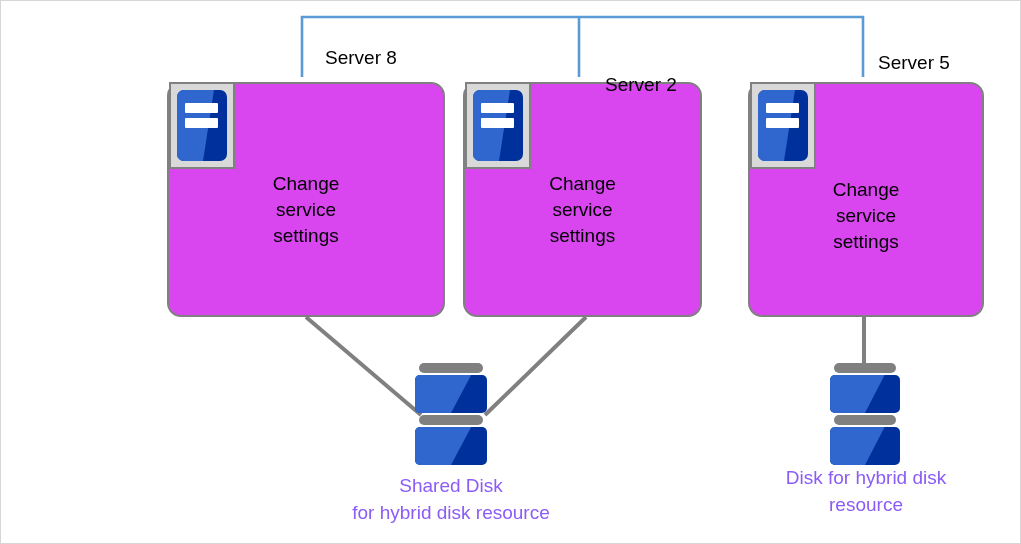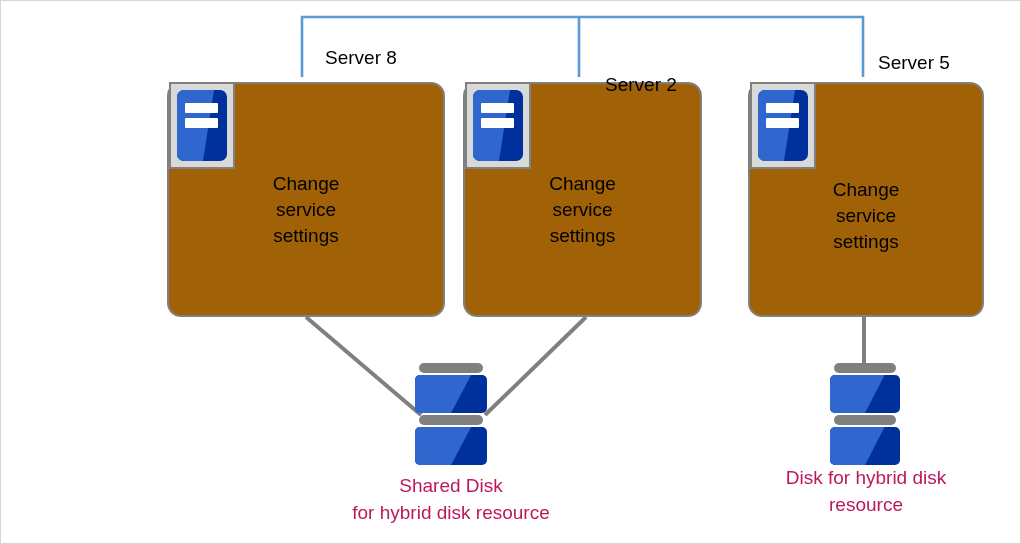--- a/index.html
+++ b/index.html
@@ -25,21 +25,21 @@
     top: 0;
     width: 1021px;
     height: 544px;
   }
 
   
   .server-box {
     position: absolute;
     border: 2.5px solid #808080;
     border-radius: 14px;
-    background: #a16207;
+    background: #d946ef;
     box-sizing: border-box;
   }
   .server-body-text {
     position: absolute;
     left: 0;
     right: 0;
     text-align: center;
     font-size: 19px;
     line-height: 26px;
     color: #000000;
@@ -80,21 +80,21 @@
     position: absolute;
     font-size: 19px;
     color: #000000;
     white-space: nowrap;
   }
   .disk-label {
     position: absolute;
     text-align: center;
     font-size: 19px;
     line-height: 27px;
-    color: #be185d;
+    color: #8b5cf6;
     white-space: pre-line;
   }
 
   
   .disk-stack {
     position: absolute;
   }
   .disk-cap {
     position: absolute;
     background: #808080;

